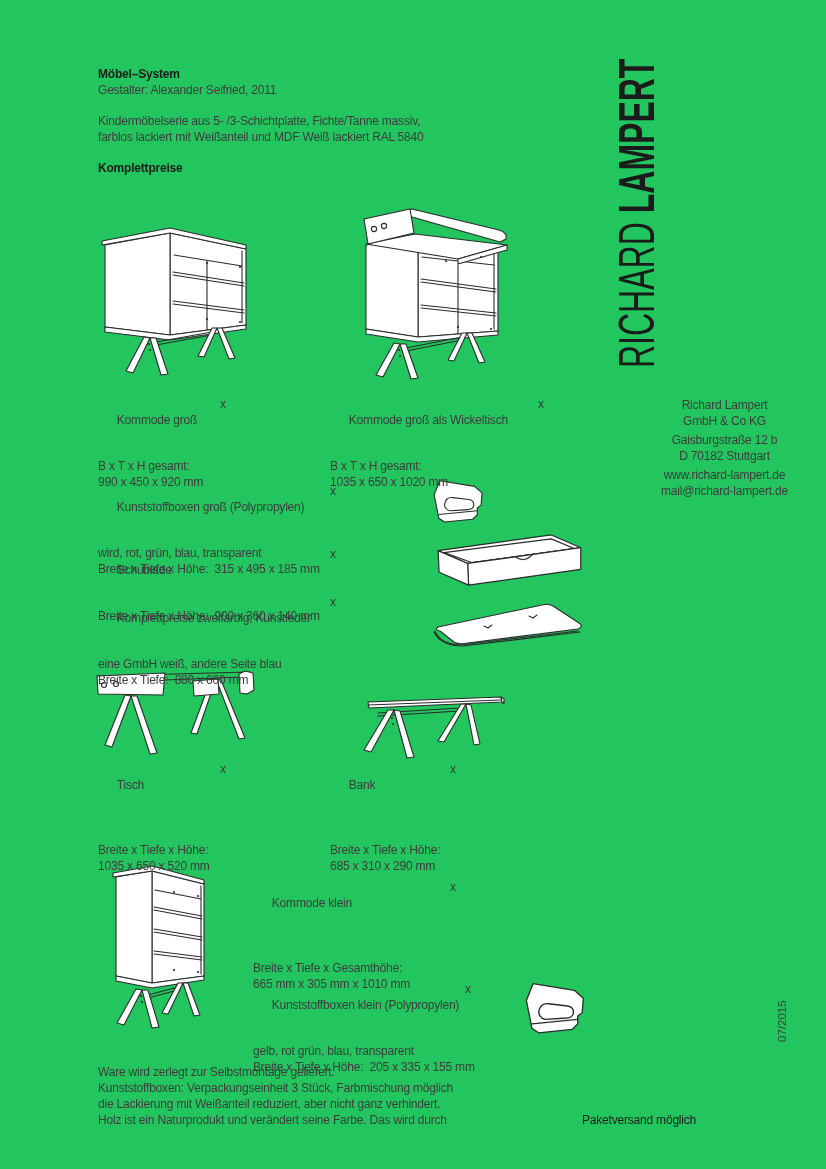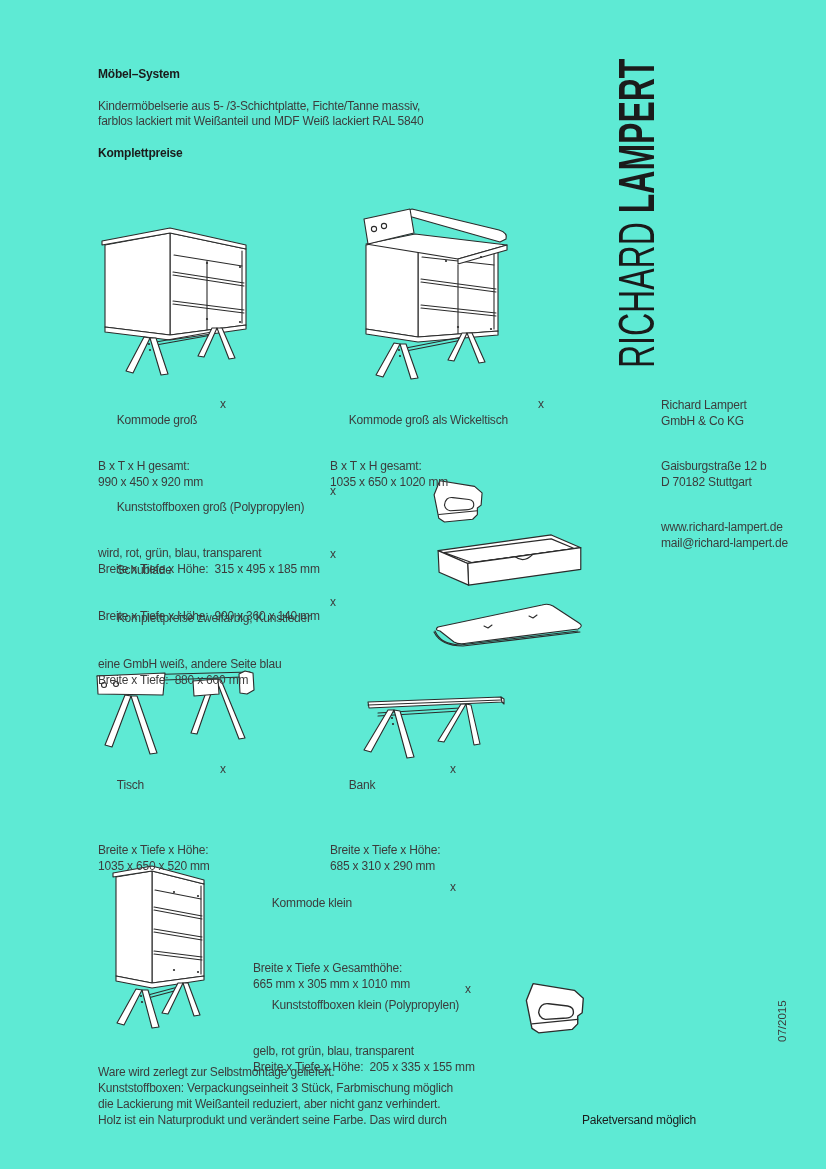--- a/index.html
+++ b/index.html
@@ -1,29 +1,29 @@
 <!DOCTYPE html>
 <html><head>
 <meta charset="utf-8">
 <style>
   html,body{margin:0;padding:0;background:#e8e8e8;}
   .page{
-    position:relative;width:826px;height:1169px;background:#5eead4;
+    position:relative;width:826px;height:1169px;background:#22c55e;
     font-family:"Liberation Sans",sans-serif;font-size:12px;line-height:15.6px;
     letter-spacing:-0.2px;color:#3c3c3c;overflow:hidden;margin:0 auto;
   }
   .abs{position:absolute;}
   .b{font-weight:bold;color:#1b1b1b;}
   .pblock div{white-space:pre-wrap;min-height:15.6px;}
   .prow{position:relative;}
   .px{position:absolute;top:0;left:var(--px);}
   .gap{height:19px;min-height:19px !important;}
   .hgap{height:16px;min-height:16px !important;}
-  .cgroup div{white-space:pre-wrap;}
-  .cgroup + .cgroup{margin-top:30px;}
+  .cgroup div{white-space:pre-wrap;text-align:center;}
+  .cgroup + .cgroup{margin-top:4px;}
   .logo{
     position:absolute;left:612px;top:368px;transform-origin:0 0;
     transform:rotate(-90deg) scaleX(0.64);font-size:50px;line-height:1;
     letter-spacing:0;color:#1a1a1a;white-space:nowrap;font-weight:400;
   }
   .logo .b{margin-left:14px;}
   .datecode{
     position:absolute;left:777px;top:1042px;transform-origin:0 0;
     transform:rotate(-90deg);font-size:11.5px;line-height:1;color:#3c3c3c;letter-spacing:0;
   }
@@ -31,20 +31,21 @@
   svg.dr{position:absolute;overflow:visible;}
   .footerblock div{white-space:pre-wrap;line-height:16px;}
 </style>
 </head>
 <body>
 
 <div class="page">
 
   <div class="abs pblock" style="left:98px;top:67px">
     <div class="b">Möbel–System</div>
+    <div>Gestalter: Alexander Seifried, 2011</div>
     <div class="hgap"></div>
     <div>Kindermöbelserie aus 5- /3-Schichtplatte, Fichte/Tanne massiv,</div>
     <div>farblos lackiert mit Weißanteil und MDF Weiß lackiert RAL 5840</div>
     <div class="hgap"></div>
     <div class="b">Komplettpreise</div>
   </div>
 
   <div class="logo">
     <span>RICHARD</span><span class="b">LAMPERT</span>
   </div>

